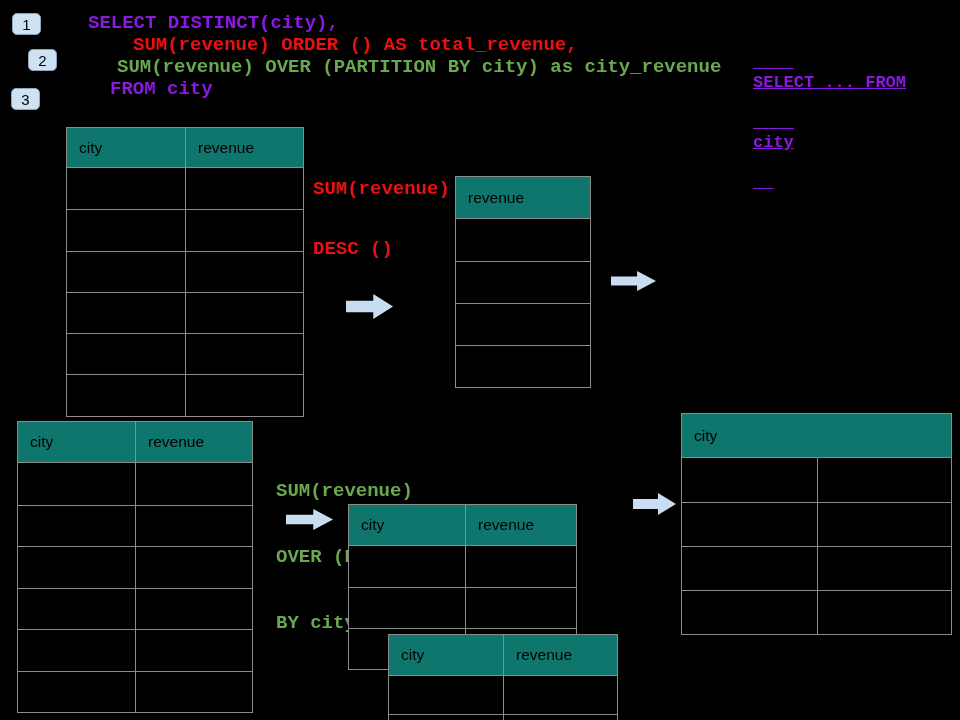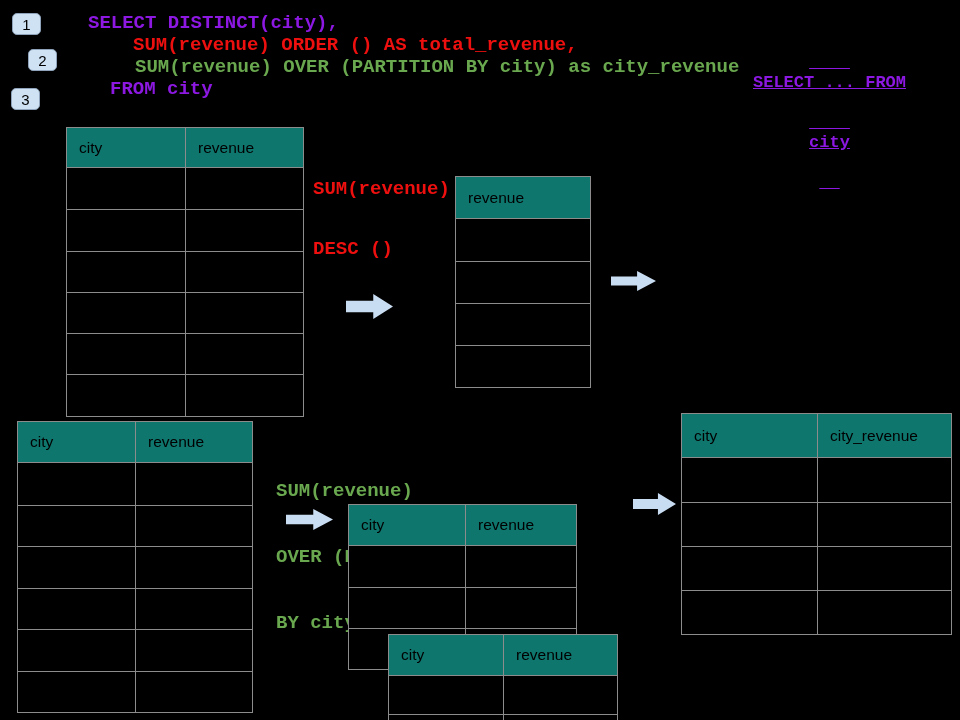--- a/index.html
+++ b/index.html
@@ -5,21 +5,21 @@
   html,body{margin:0;padding:0;background:#000;}
   #canvas{position:relative;width:960px;height:720px;background:#000;overflow:hidden;
           font-family:"Liberation Sans",sans-serif;}
   
   .code{position:absolute;font-family:"Liberation Mono","DejaVu Sans Mono",monospace;
         font-weight:bold;white-space:pre;}
   .main-code{font-size:19px;line-height:22px;}
   .side-code{font-size:17px;line-height:20px;text-decoration:underline;}
   .anno{font-size:19px;line-height:20px;}
   .anno3{font-size:19px;line-height:22px;}
-  .purple{color:#8c18e2;text-align:center;}
+  .purple{color:#8c18e2;}
   .red{color:#ee0f0f;}
   .green{color:#6aa84f;}
   
   .badge{position:absolute;width:29px;height:22px;background:#cfe2f3;
          border:1px solid #8fa4ba;border-radius:5px;box-sizing:border-box;
          display:flex;align-items:center;justify-content:center;
          font-size:15px;color:#000;}
   
   .tbl{position:absolute;box-sizing:border-box;border:1px solid #8c8c8c;background:#000;}
   .thead,.trow{display:grid;grid-template-columns:var(--c1) 1fr;box-sizing:border-box;}
@@ -38,21 +38,21 @@
 <body>
 
 <div id="canvas">
 
   <div class="badge" style="left:12px;top:13px">1</div>
   <div class="badge" style="left:28px;top:49px">2</div>
   <div class="badge" style="left:11px;top:88px">3</div>
 
   <div class="code main-code purple" style="left:88px;top:12px">SELECT DISTINCT(city),</div>
   <div class="code main-code red" style="left:133px;top:34px">SUM(revenue) ORDER () AS total_revenue,</div>
-  <div class="code main-code green" style="left:135px;top:56px">SUM(revenue) OVER (PARTITION BY city) as city_revenue</div>
+  <div class="code main-code green" style="left:117px;top:56px">SUM(revenue) OVER (PARTITION BY city) as city_revenue</div>
   <div class="code main-code purple" style="left:110px;top:78px">FROM city</div>
 
   <div class="code side-code purple" style="left:753px;top:33px">
     <div>SELECT ... FROM</div>
     <div>city</div>
   </div>
 
   <div class="code anno red" style="left:313px;top:139px">
     <div>SUM(revenue)</div>
     <div>DESC ()</div>
@@ -174,21 +174,20 @@
       </div>
       <div class="trow">
         <div class="td"></div>
         <div class="td"></div>
       </div>
     </div>
 
   <div class="tbl" data-cols="2" style="left:681px;top:413px;width:271px;--c1:136px;--hh:44px;--rh:44px">
       <div class="thead">
         <div class="th">city</div>
-        <div class="th">city_revenue</div>
       </div>
       <div class="trow">
         <div class="td"></div>
         <div class="td"></div>
       </div>
       <div class="trow">
         <div class="td"></div>
         <div class="td"></div>
       </div>
       <div class="trow">

